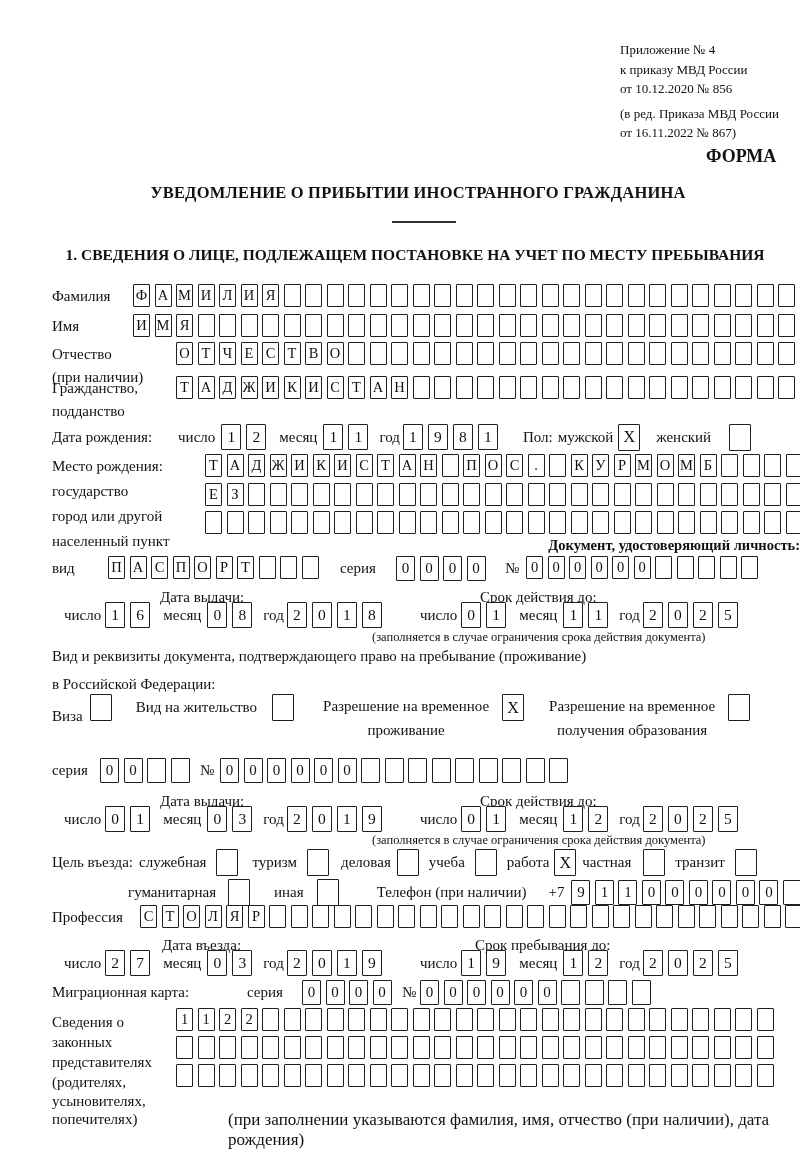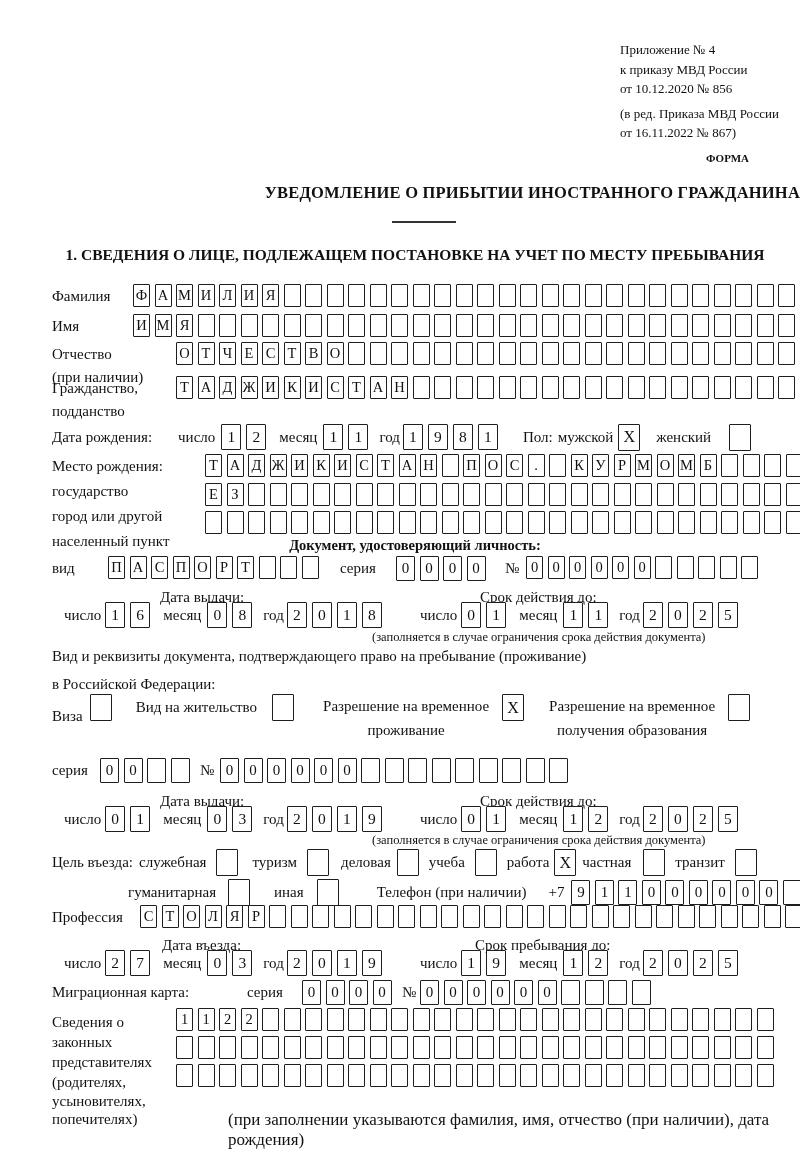--- a/index.html
+++ b/index.html
@@ -39,23 +39,23 @@
 <div class="abs" style="left:0;top:0;width:800px;height:1163px">
 
   <div class="abs" style="left:620px;top:40px">
     <div class="small13">Приложение № 4</div>
     <div class="small13">к приказу МВД России</div>
     <div class="small13">от 10.12.2020 № 856</div>
     <div class="small13" style="margin-top:5px">(в ред. Приказа МВД России</div>
     <div class="small13">от 16.11.2022 № 867)</div>
   </div>
 
-  <div class="abs b" style="left:706px;top:152px;font-size:11px">ФОРМА</div>
-
-  <div class="abs title" style="left:36px;right:0;top:183px;text-align:right">УВЕДОМЛЕНИЕ О ПРИБЫТИИ ИНОСТРАННОГО ГРАЖДАНИНА</div>
+  <div class="abs b" style="left:706px;top:146px;font-size:18px">ФОРМА</div>
+
+  <div class="abs title" style="left:36px;right:0;top:183px;text-align:center">УВЕДОМЛЕНИЕ О ПРИБЫТИИ ИНОСТРАННОГО ГРАЖДАНИНА</div>
   <div class="abs title" style="left:36px;right:0;top:208px;text-align:center">
     <span class="blankline"></span>
   </div>
 
   <div class="abs sect" style="left:30px;right:0;top:246px;text-align:center">1. СВЕДЕНИЯ О ЛИЦЕ, ПОДЛЕЖАЩЕМ ПОСТАНОВКЕ НА УЧЕТ ПО МЕСТУ ПРЕБЫВАНИЯ</div>
 
   <div class="abs lbl" style="left:52px;top:288px">Фамилия</div>
   <div class="abs cells" style="left:133px;top:284px">
       <span class="cb">Ф</span>
       <span class="cb">А</span>
@@ -307,21 +307,21 @@
       <span class="cb"></span>
       <span class="cb"></span>
       <span class="cb"></span>
       <span class="cb"></span>
       <span class="cb"></span>
       <span class="cb"></span>
       <span class="cb"></span>
       <span class="cb"></span>
     </div>
 
-  <div class="abs dochead" style="left:30px;right:0;top:537px;text-align:center">Документ, удостоверяющий личность:</div>
+  <div class="abs dochead" style="left:30px;right:0;top:537px;text-align:right">Документ, удостоверяющий личность:</div>
 
   <div class="abs lbl" style="left:52px;top:560px">вид</div>
   <div class="abs cells" style="left:108px;top:556px">
       <span class="cb">П</span>
       <span class="cb">А</span>
       <span class="cb">С</span>
       <span class="cb">П</span>
       <span class="cb">О</span>
       <span class="cb">Р</span>
       <span class="cb">Т</span>

